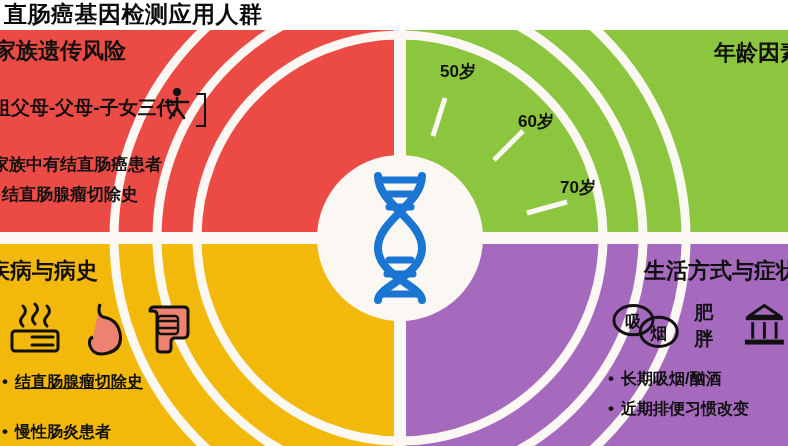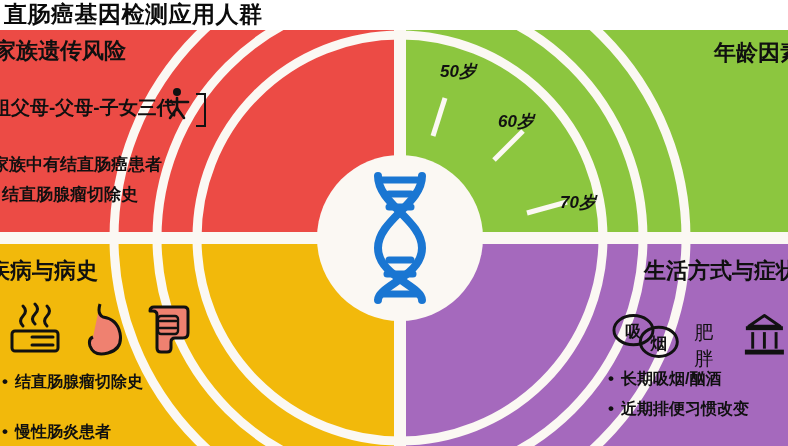--- a/index.html
+++ b/index.html
@@ -79,21 +79,21 @@
   #q-tl-title { left: -6px; top: 38px; }
   #q-tl-tag   { left: -8px; top: 95px; font-size: 19px; font-weight: bold; white-space: nowrap;}
   #q-tl-b1    { left: -8px; top: 150px; }
   #q-tl-b2    { left: 2px;  top: 180px; }
   
   #q-tr-title { right: -14px; top: 40px; }
   #q-tr-b1    { left: 608px; top: 100px; }
   #q-tr-b2    { left: 608px; top: 136px; }
   
   #q-bl-title { left: -12px; top: 258px; }
-  #q-bl-b1    { left: 2px;  top: 368px; }
+  #q-bl-b1    { left: 2px;  top: 368px; text-decoration: underline; }
   #q-bl-b2    { left: 2px;  top: 398px; margin-top: 20px; }
   
   #q-br-title { right: -10px; top: 258px; }
   #q-br-b1    { left: 608px; top: 365px; }
   #q-br-b2    { left: 608px; top: 395px; }
   .bullet-dot {
     display: inline-block;
     margin-right: 7px;
     font-size: 17px;
     line-height: 1;
@@ -103,37 +103,35 @@
     position: absolute;
     display: flex;
     align-items: center;
     z-index: 31;
   }
   #bl-icons { left: 8px; top: 300px; gap: 16px; }
   #br-icons { left: 612px; top: 300px; gap: 10px; }
   .icon-box { display: block; }
   .bubble-label {
     font-size: 19px;
-    font-weight: normal;
+    font-weight: bold;
     color: #111;
-    margin-top: 20px;
   }
   
   .age-label {
     position: absolute;
     font-size: 17px;
     font-weight: bold;
     color: #111;
     z-index: 32;
     white-space: nowrap;
-    font-style: italic;
   }
   #age-50 { left: 440px; top: 60px; }
-  #age-60 { left: 498px; top: 110px; }
-  #age-70 { left: 560px; top: 191px; }
+  #age-60 { left: 518px; top: 110px; }
+  #age-70 { left: 560px; top: 176px; }
   
   #tl-person-icon {
     position: absolute;
     left: 160px;
     top: 86px;
     z-index: 33;
   }
   #tl-bracket {
     position: absolute;
     left: 196px;

